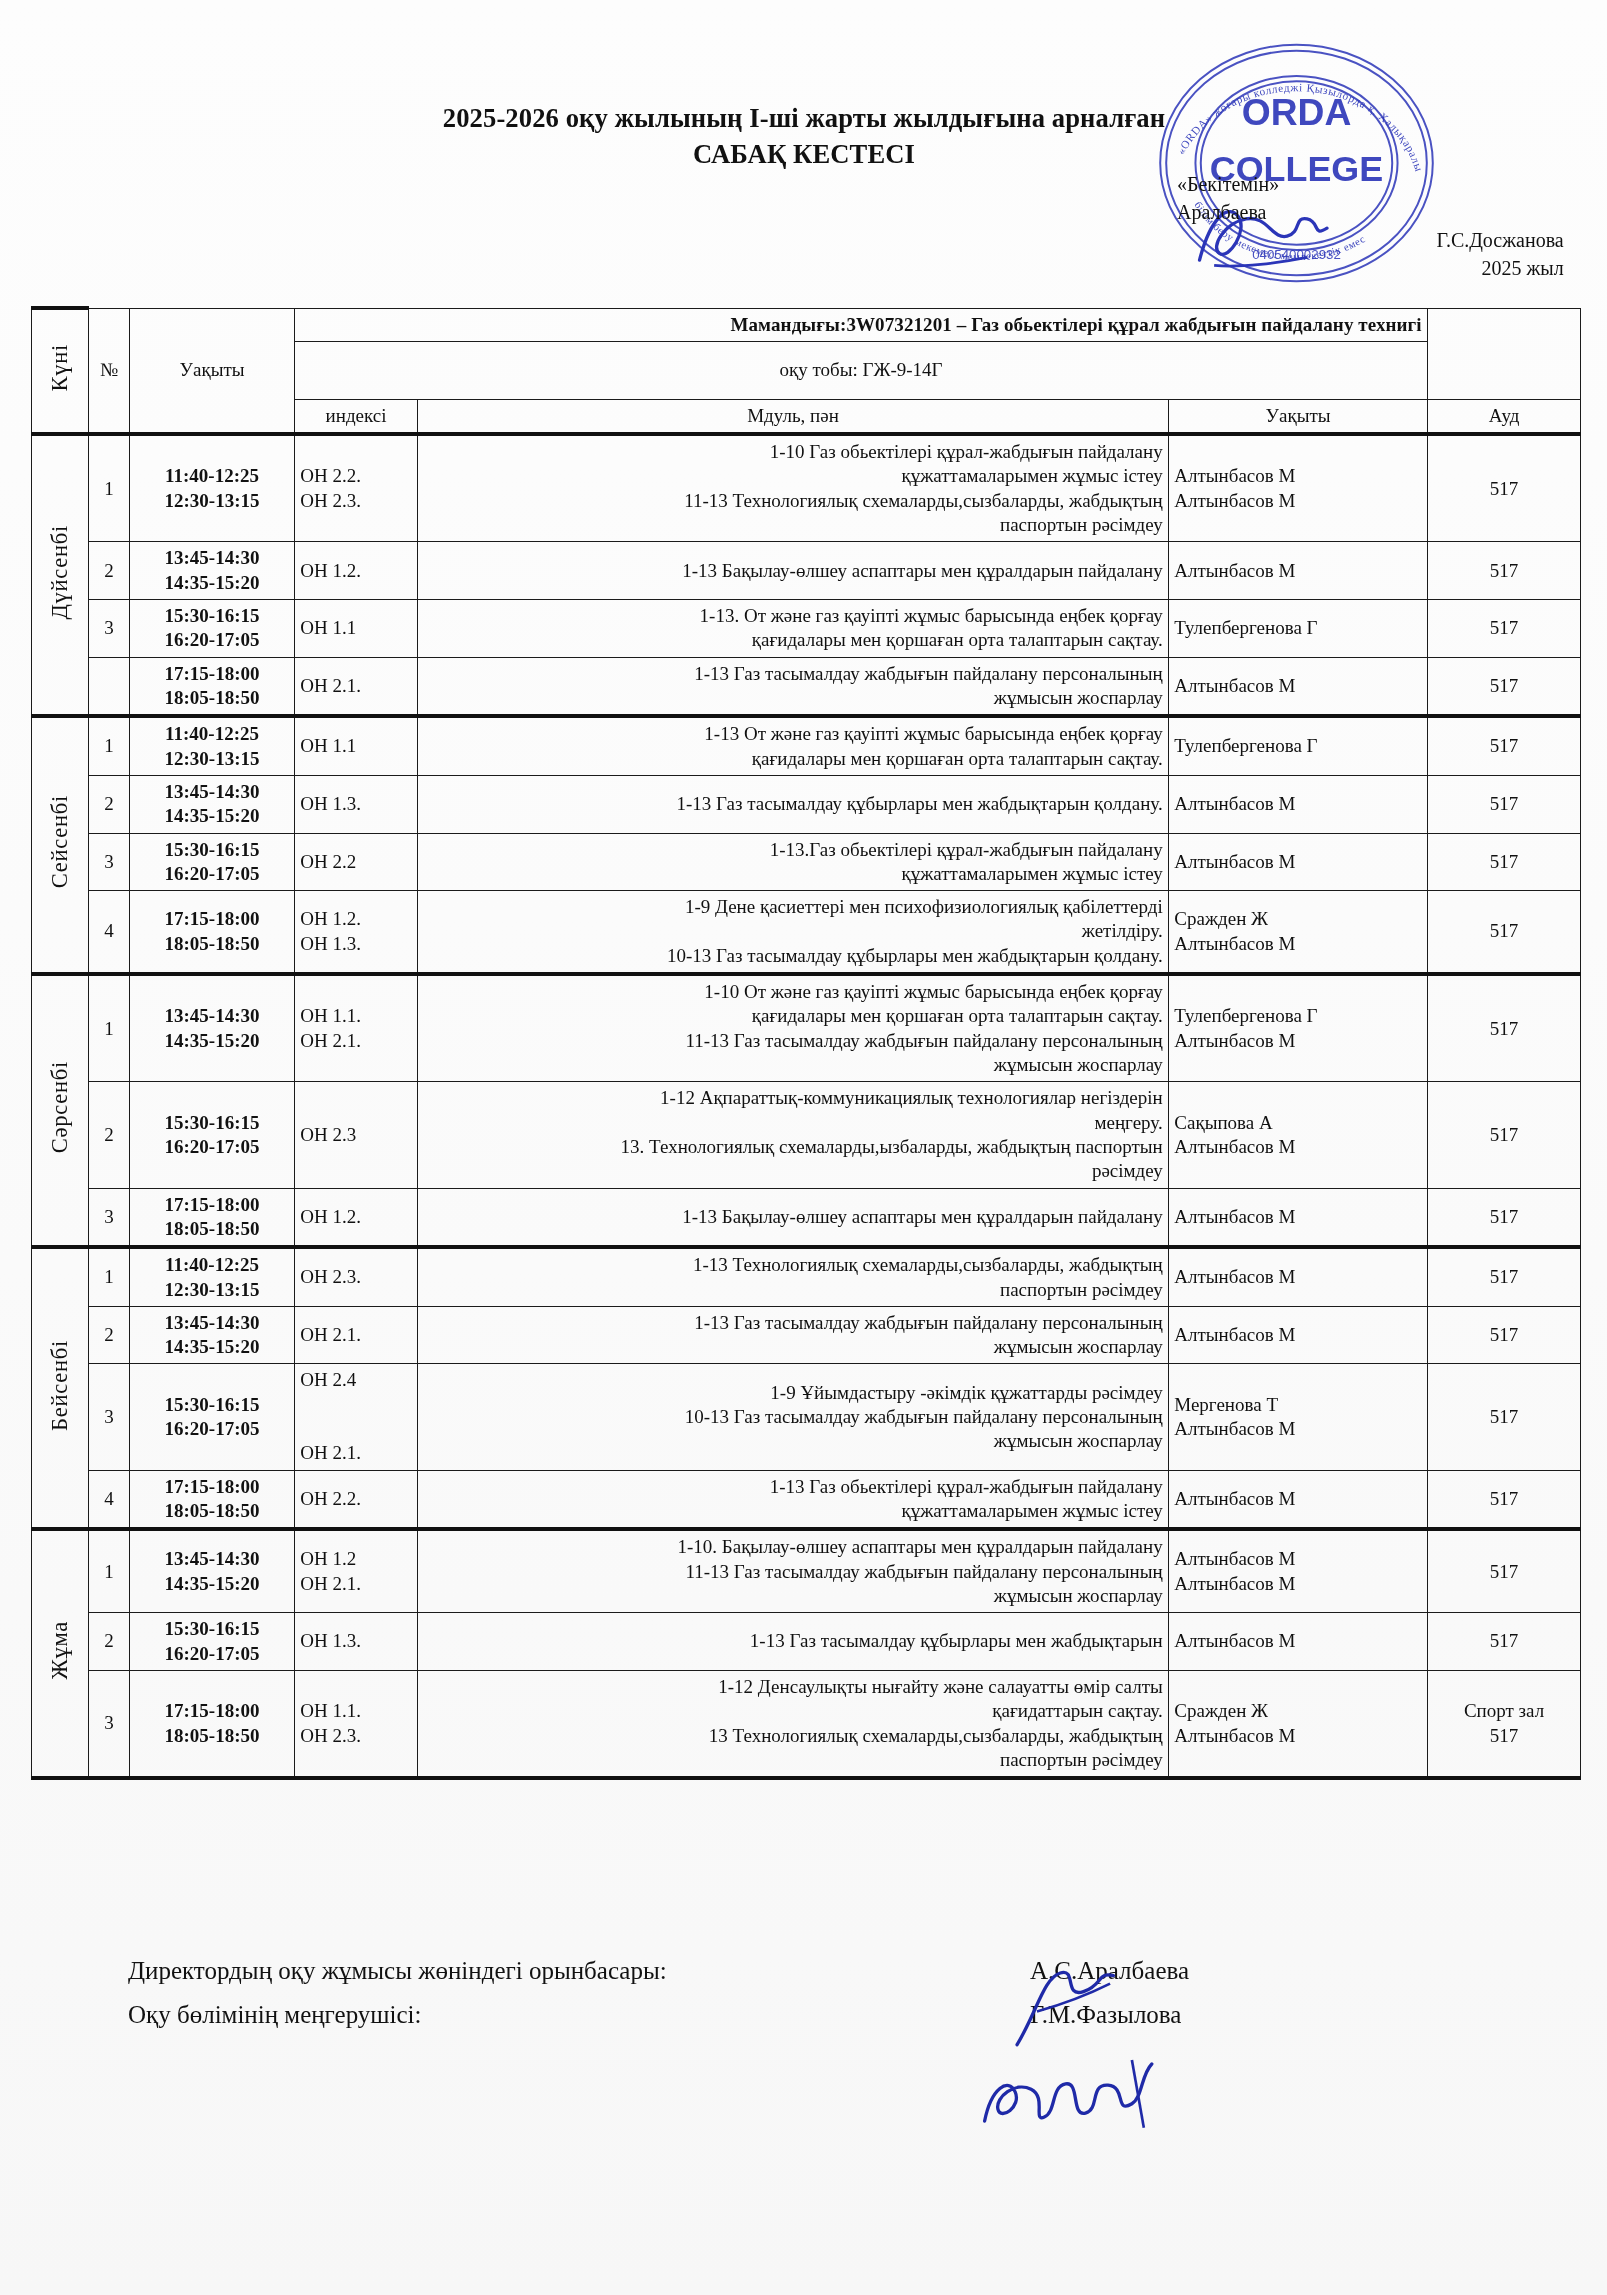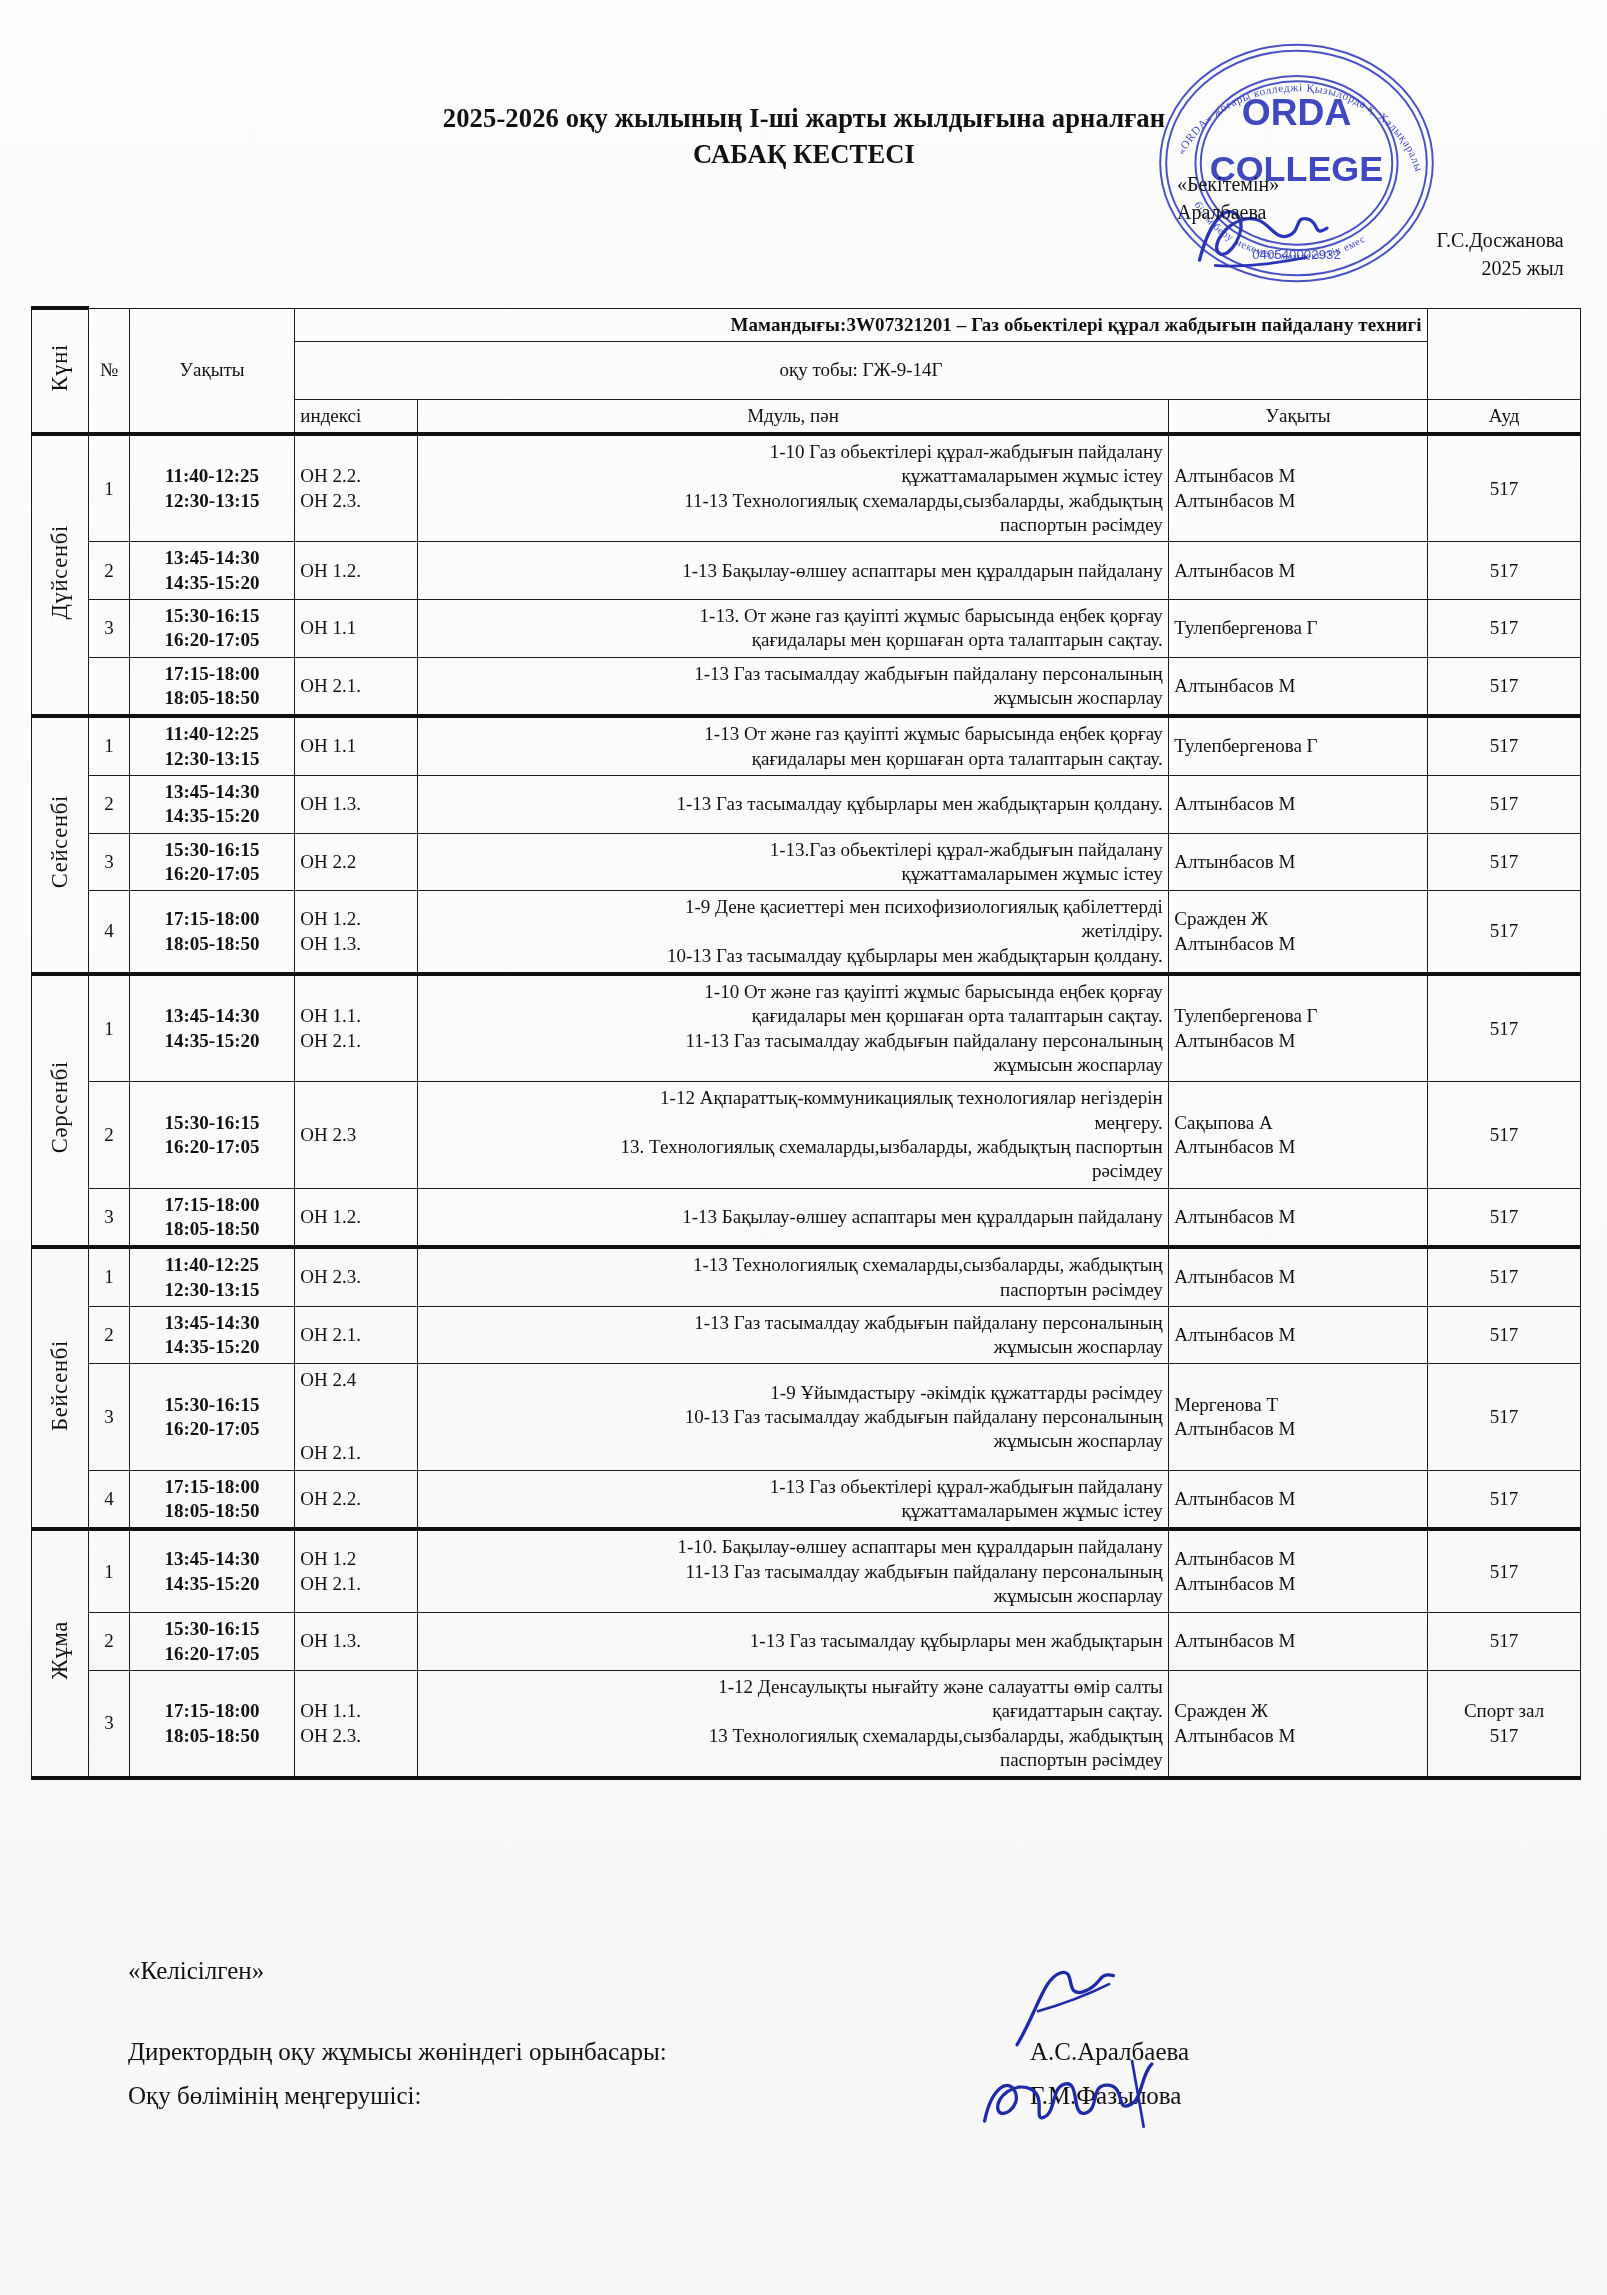--- a/index.html
+++ b/index.html
@@ -83,21 +83,21 @@
     writing-mode:vertical-rl;
     transform:rotate(180deg);
     font-size:22.6px;
     letter-spacing:0.7px;
     white-space:nowrap;
     display:inline-block;
   }
   .hdr-day{border-bottom:4px solid #111 !important;}
 
   .th-center{text-align:center;font-size:22px;}
-  .th-small{text-align:left;font-size:17.3px;margin-left:16px;}
+  .th-small{text-align:center;font-size:17.3px;margin-left:16px;}
   .th-spec{text-align:right;font-size:22.6px;font-weight:bold;letter-spacing:0.1px;}
   .th-group{text-align:center;font-size:22px;}
 
   .num{text-align:center;font-size:20px;}
   .time{text-align:center;font-weight:bold;font-size:19px;white-space:nowrap;line-height:1.5;}
   .idx{text-align:left;font-size:18.6px;line-height:1.5;padding-left:6.6px;}
   .mod{text-align:right;font-size:19px;line-height:1.45;padding-left:8px;padding-right:6.6px;}
   .tea{text-align:left;font-size:19px;line-height:1.5;padding-left:12px;}
   .aud{text-align:center;font-size:20px;vertical-align:top;padding-top:9.3px;line-height:1.35;}
 
@@ -354,21 +354,20 @@
             <td class="idx">ОН 1.1.<br>ОН 2.3.</td>
             <td class="mod">1-12 Денсаулықты нығайту және салауатты өмір салты<br>қағидаттарын сақтау.<br>13 Технологиялық схемаларды,сызбаларды, жабдықтың<br>паспортын рәсімдеу</td>
             <td class="tea">Сражден Ж<br>Алтынбасов М</td>
             <td class="aud">Спорт зал<br>517</td>
           </tr>
         </tbody>
     </table>
   </div>
 
   <div class="footer">
-    <div class="kelis">«Келісілген»</div>
     <div class="frow">
       <span class="lbl">Директордың оқу жұмысы  жөніндегі орынбасары:</span>
       <span class="nm">А.С.Аралбаева</span>
     </div>
     <div class="frow">
       <span class="lbl">Оқу бөлімінің меңгерушісі:</span>
       <span class="nm">Г.М.Фазылова</span>
     </div>
   </div>
 

